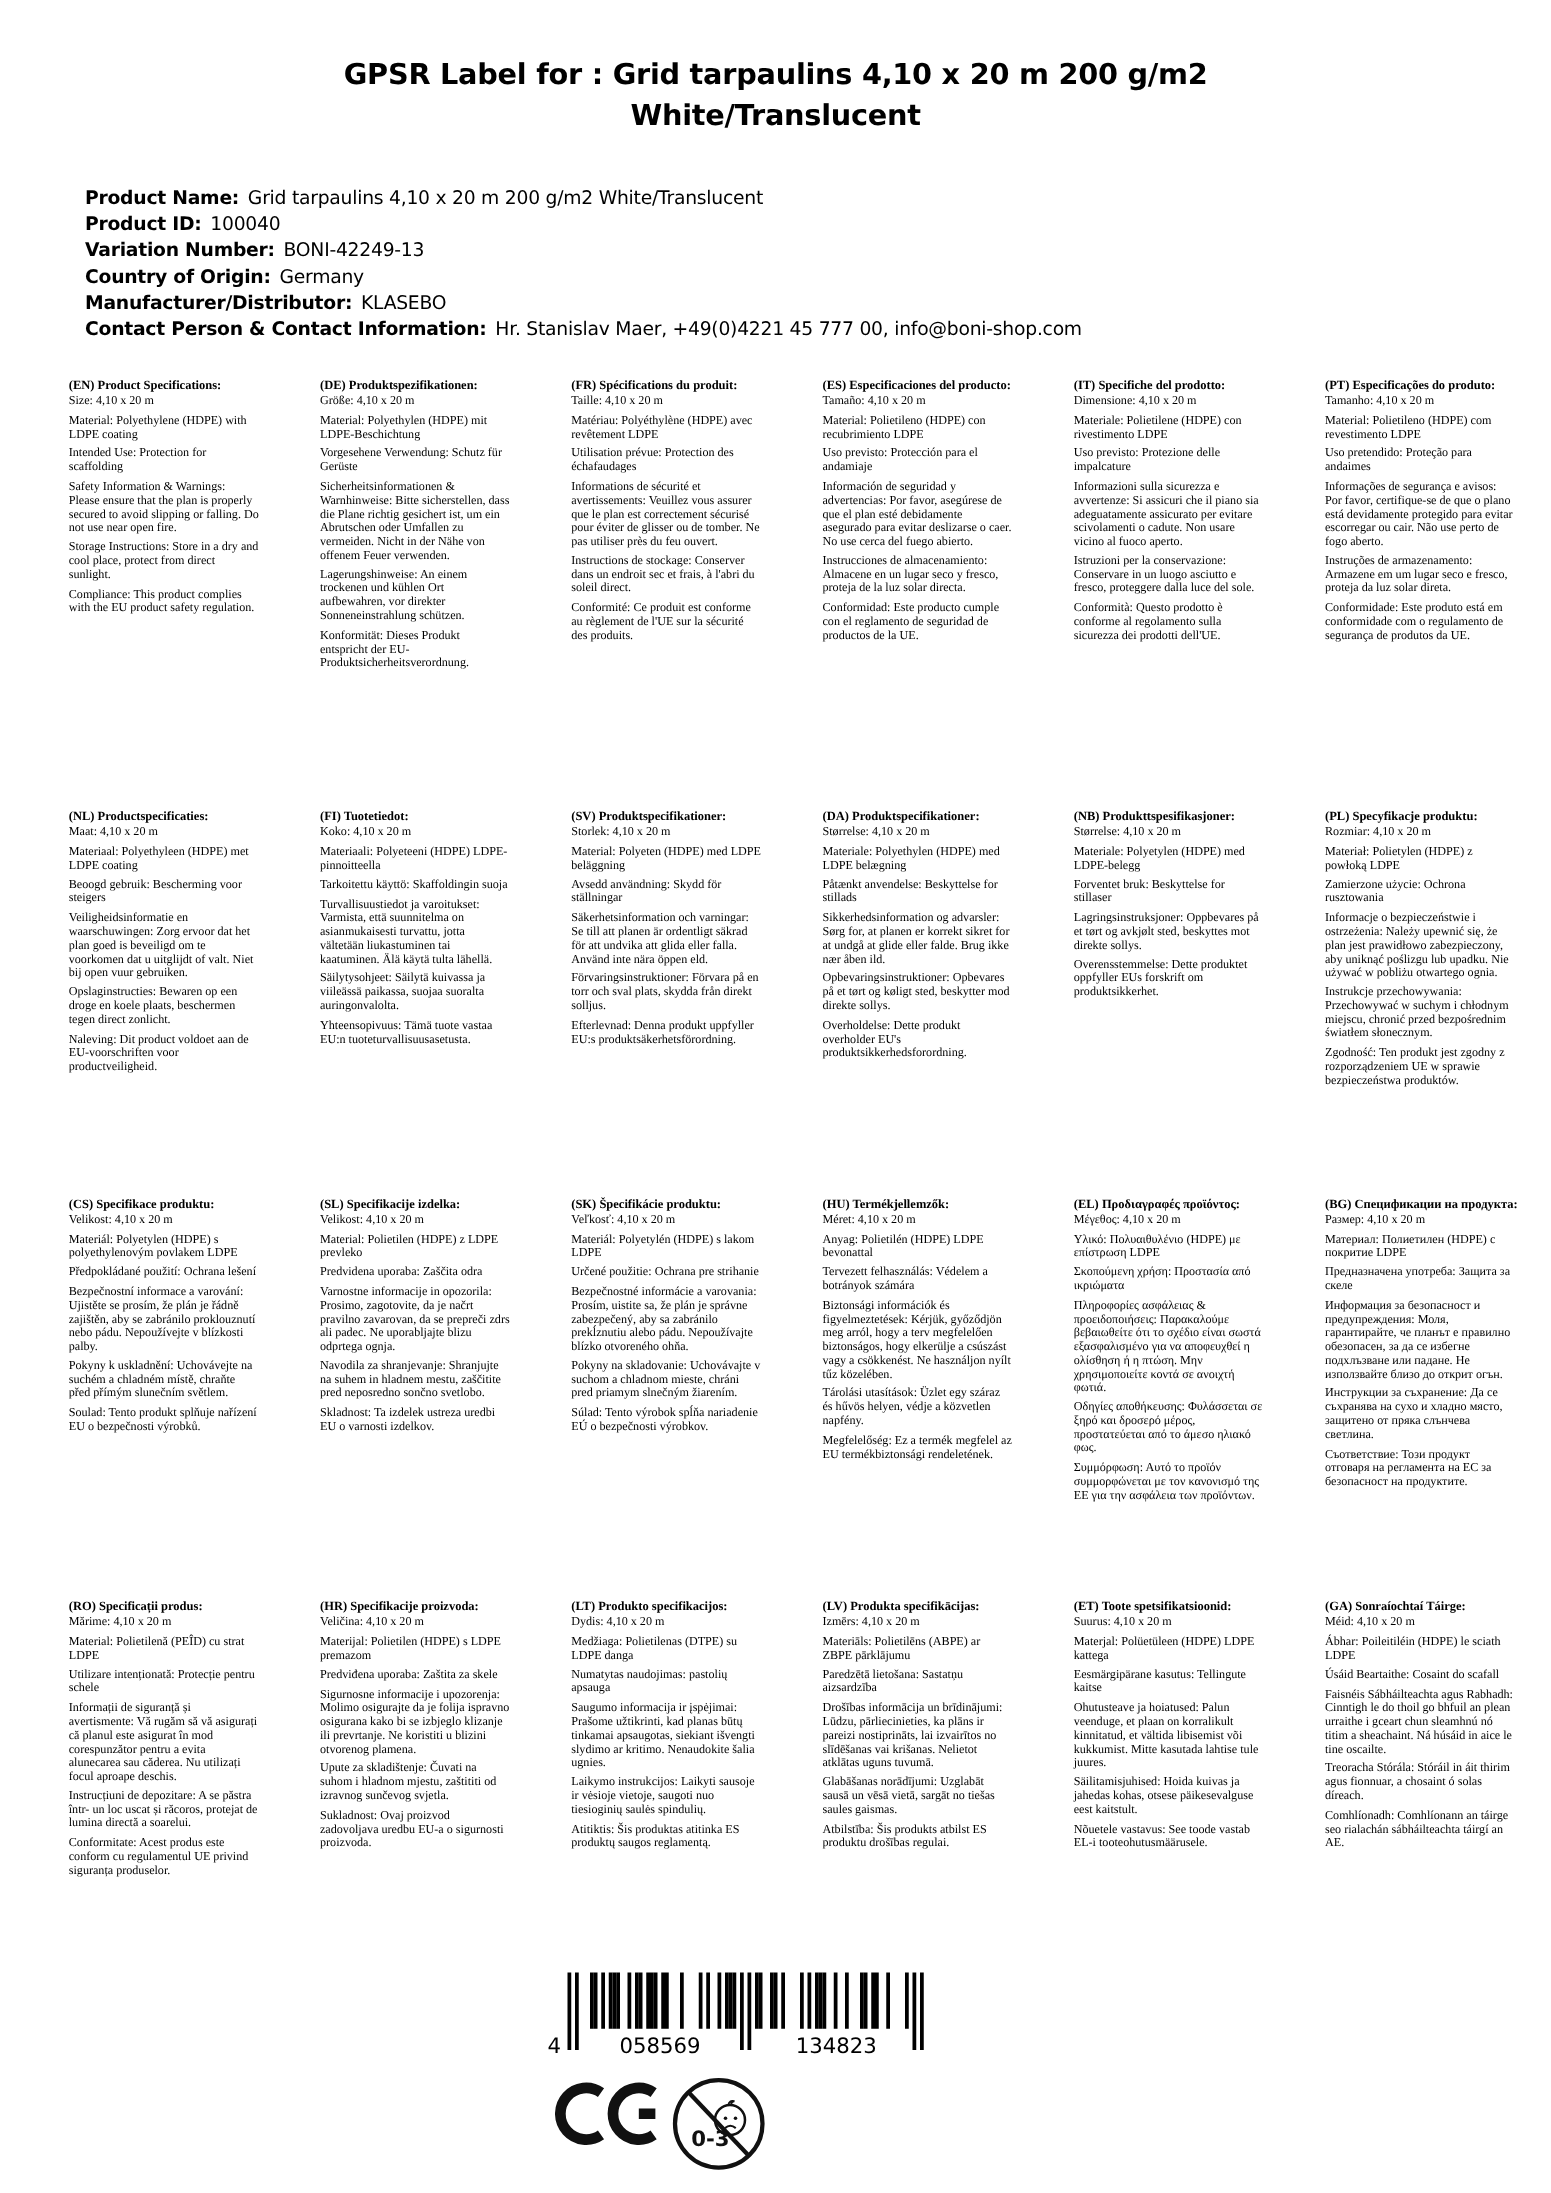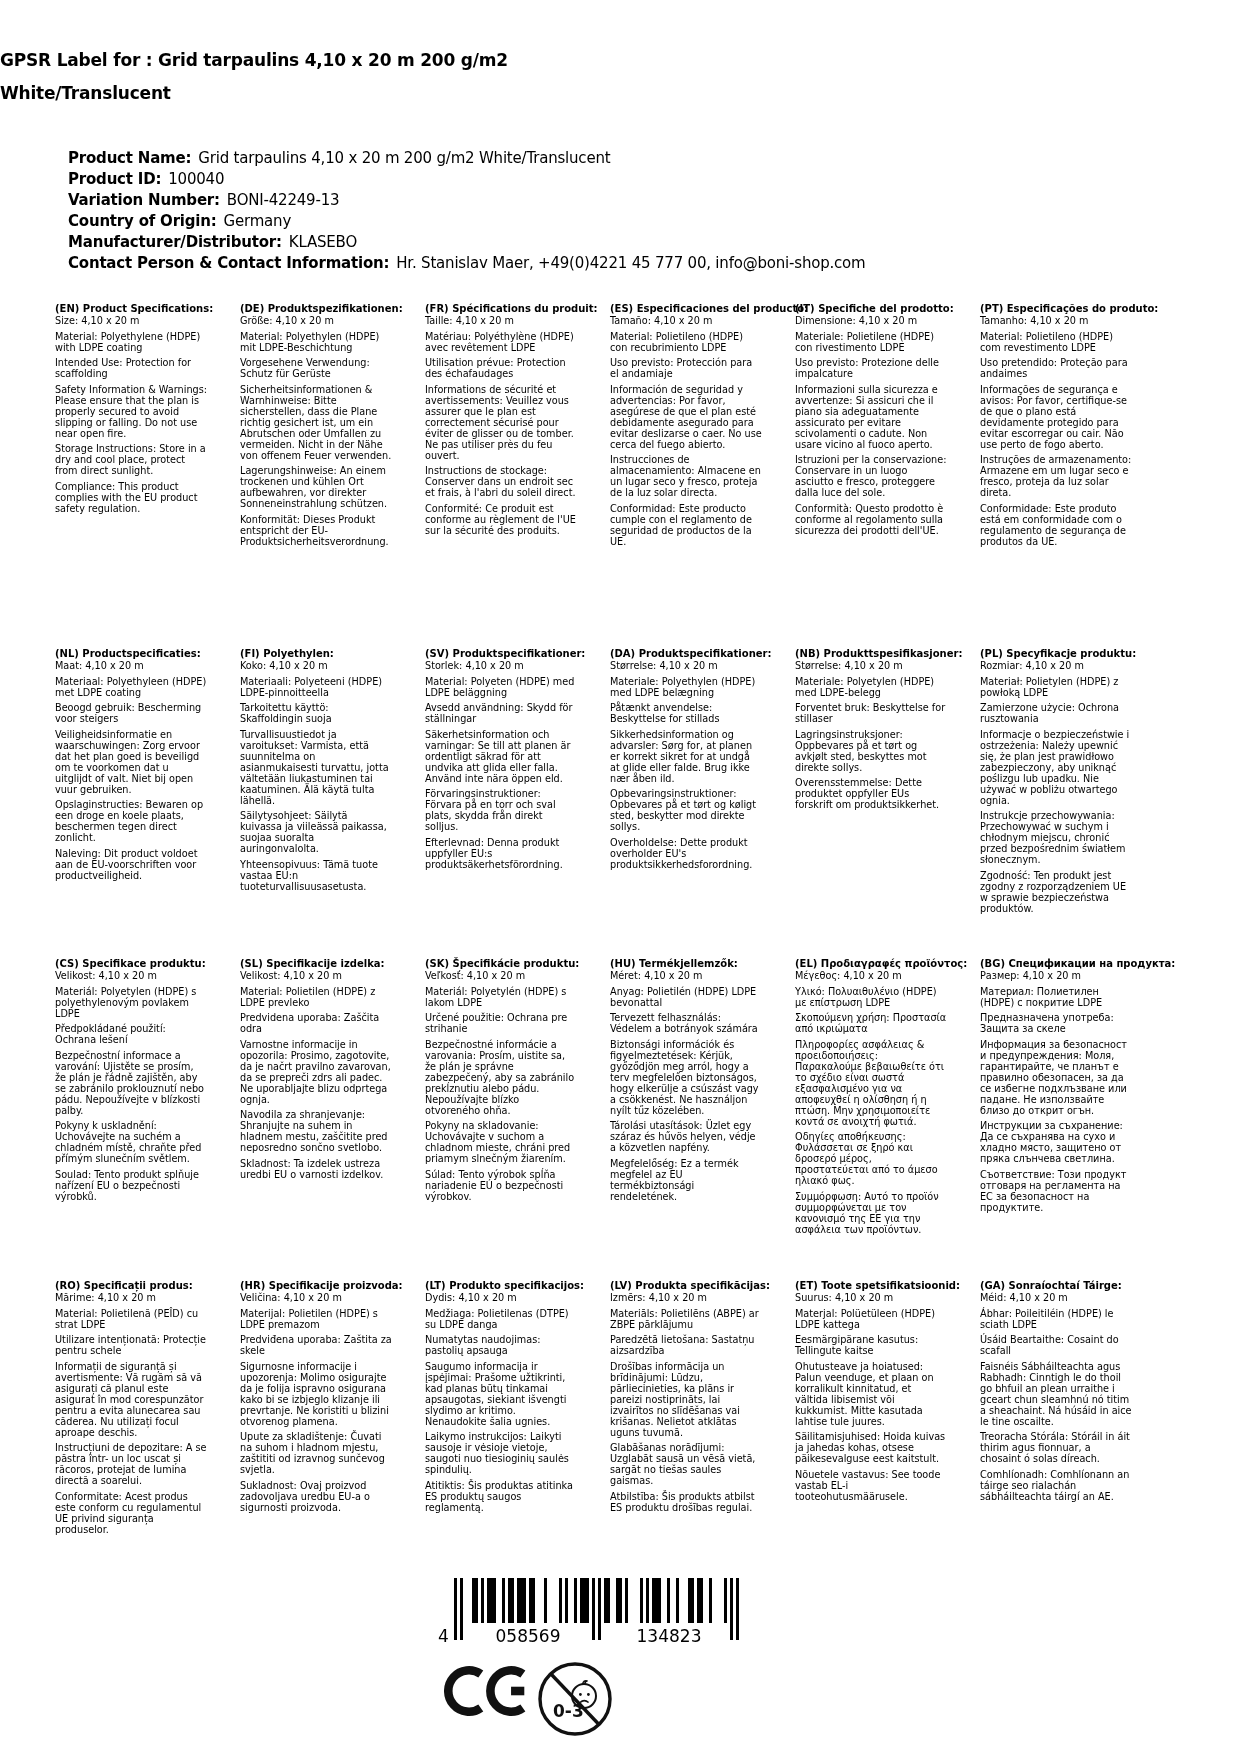--- a/index.html
+++ b/index.html
@@ -1,29 +1,29 @@
 <!DOCTYPE html>
 <html><head>
 <meta charset="utf-8">
 <style>
   html,body { margin:0; padding:0; background:#fff; }
   .page { position:relative; width:1241px; height:1754px; background:#fff;
           font-family:"DejaVu Sans", sans-serif; color:#000; overflow:hidden; }
 
-  .title { position:absolute; top:44px; left:0; width:100%; 
-           font-size:17px; font-weight:bold; line-height:33px; letter-spacing:-0.2px; }
+  .title { position:absolute; top:44px; left:0; width:100%; text-align:center;
+           font-size:23px; font-weight:bold; line-height:33px; letter-spacing:-0.2px; }
 
   .product-info { position:absolute; top:148px; left:55px; right:40px;
                   font-size:15px; line-height:21px; letter-spacing:-0.2px; white-space:nowrap; }
   .pi-label { font-weight:bold;margin-left:13px; }
   .pi-value { margin-left:7px; }
 
   .lang-rows { position:absolute; top:303px; left:55px; width:1142px; }
-  .lang-row  { display:grid; grid-template-columns:repeat(6,177px); column-gap:8px;
-               align-items:start; align-content:start; overflow:visible; }
+  .lang-row  { display:grid; grid-template-columns:repeat(6,177px); column-gap:24px;
+               align-items:start; align-content:start; overflow:visible;font-family:Liberation Serif, serif; }
   .row-0 { height:345px; } .row-1 { height:310px; } .row-2 { height:322px; } .row-3 { height:296px; }
 
   .lang-block  { font-size:9.7px; line-height:11px; }
   .lang-header { margin:0; font-size:10px; font-weight:bold; white-space:nowrap; line-height:12px; }
   .lang-para   { margin:0; max-width:152px; }
   .lang-para + .lang-para { margin-top:4.5px; }
 
   .bottom { position:absolute; left:432px; top:1576px; }
   .bc-text { font-size:17px; font-family:"DejaVu Sans", sans-serif; fill:#000; }
   .symbols-row { display:flex; align-items:flex-start; margin-top:10px; margin-left:12px; }
@@ -146,21 +146,21 @@
             <p class="lang-para">Maat: 4,10 x 20 m</p>
             <p class="lang-para">Materiaal: Polyethyleen (HDPE) met LDPE coating</p>
             <p class="lang-para">Beoogd gebruik: Bescherming voor steigers</p>
             <p class="lang-para">Veiligheidsinformatie en waarschuwingen: Zorg ervoor dat het plan goed is beveiligd om te voorkomen dat u uitglijdt of valt. Niet bij open vuur gebruiken.</p>
             <p class="lang-para">Opslaginstructies: Bewaren op een droge en koele plaats, beschermen tegen direct zonlicht.</p>
             <p class="lang-para">Naleving: Dit product voldoet aan de EU-voorschriften voor productveiligheid.</p>
           </div>
   </section>
 
   <section class="lang-block">
-    <h3 class="lang-header">(FI) Polyethylen:</h3>
+    <h3 class="lang-header">(FI) Tuotetiedot:</h3>
     <div class="lang-paras">
             <p class="lang-para">Koko: 4,10 x 20 m</p>
             <p class="lang-para">Materiaali: Polyeteeni (HDPE) LDPE-pinnoitteella</p>
             <p class="lang-para">Tarkoitettu käyttö: Skaffoldingin suoja</p>
             <p class="lang-para">Turvallisuustiedot ja varoitukset: Varmista, että suunnitelma on asianmukaisesti turvattu, jotta vältetään liukastuminen tai kaatuminen. Älä käytä tulta lähellä.</p>
             <p class="lang-para">Säilytysohjeet: Säilytä kuivassa ja viileässä paikassa, suojaa suoralta auringonvalolta.</p>
             <p class="lang-para">Yhteensopivuus: Tämä tuote vastaa EU:n tuoteturvallisuusasetusta.</p>
           </div>
   </section>
 

